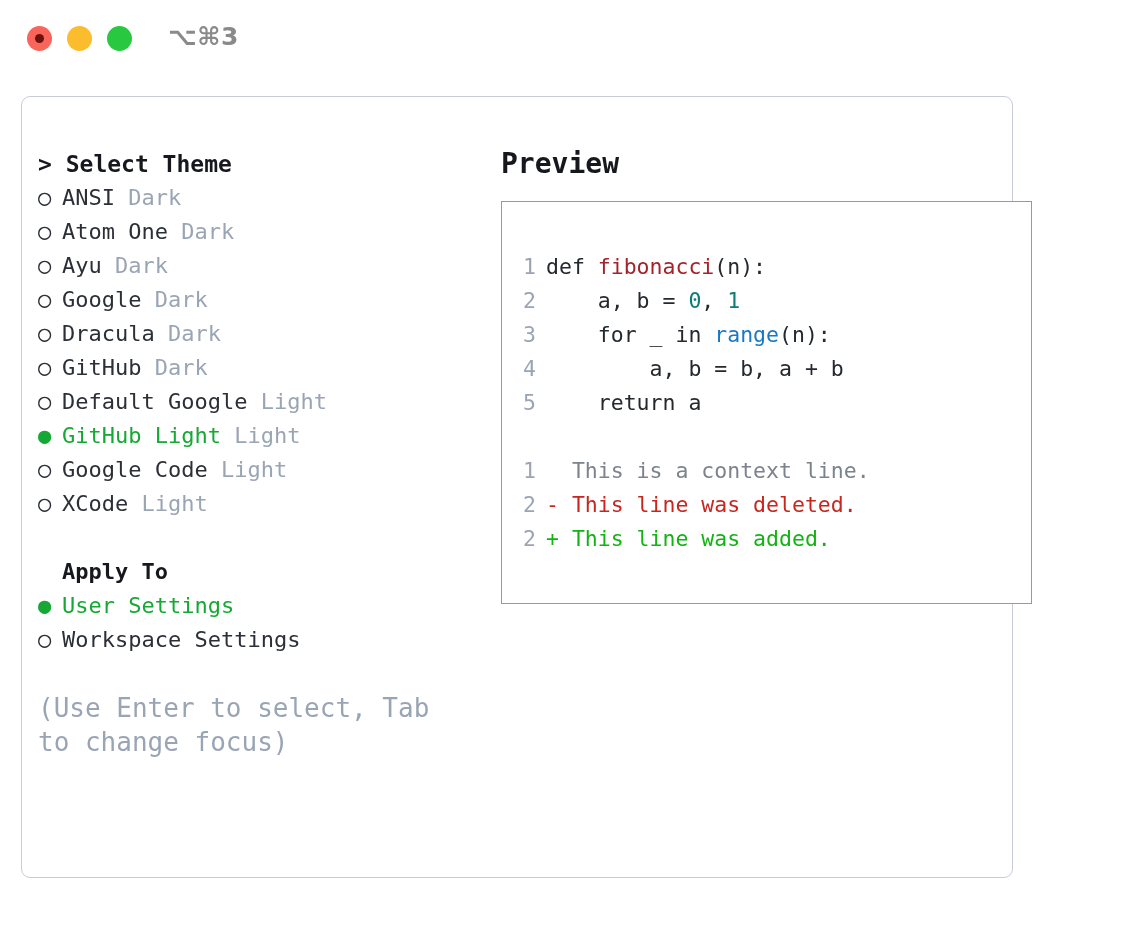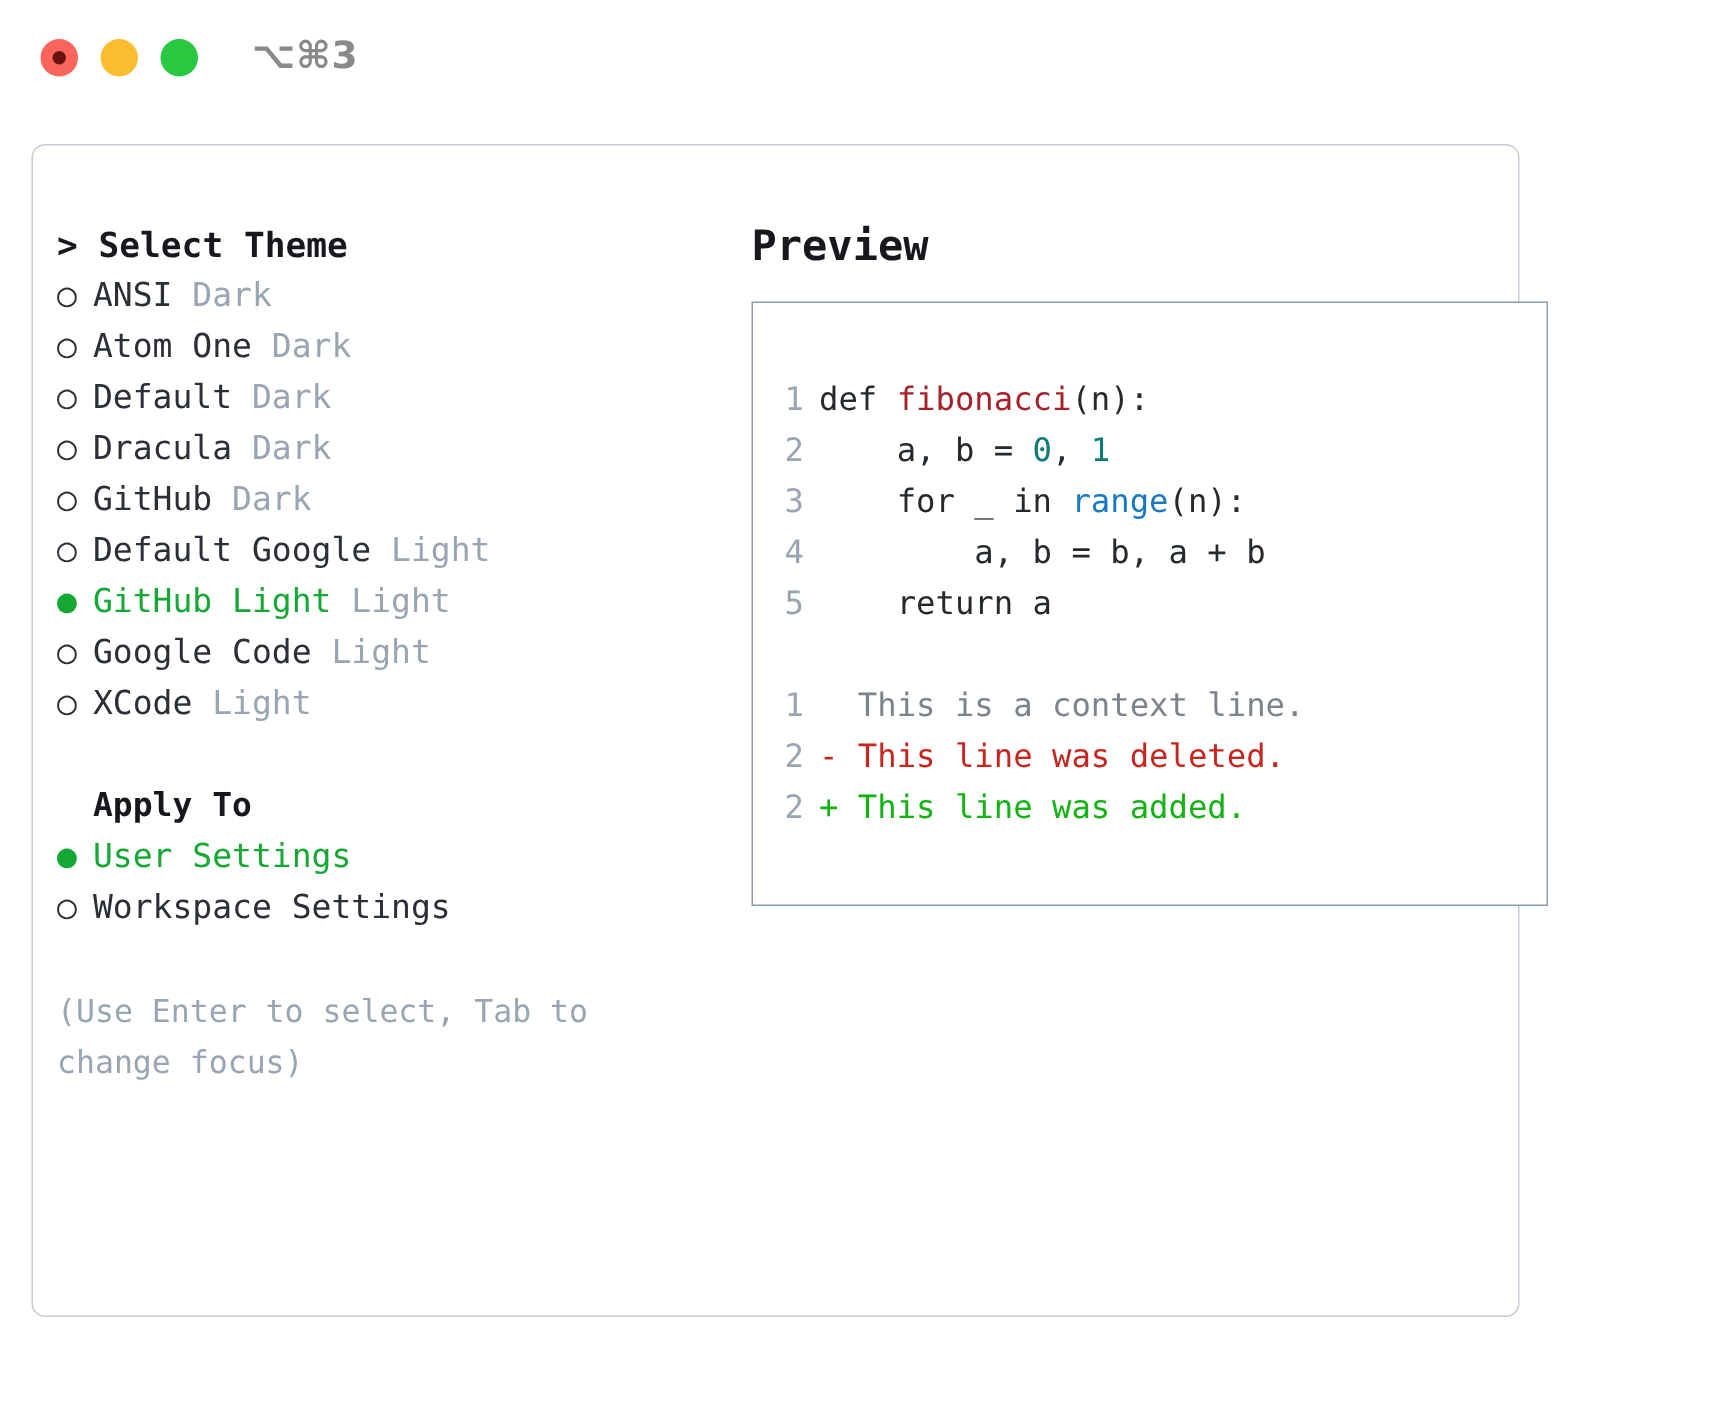--- a/index.html
+++ b/index.html
@@ -129,21 +129,21 @@
     font-size: 22px;
     line-height: 34px;
     color: #2b2f36;
     white-space: pre;
   }
   .apply-row.selected .bullet { color: #16a834; }
   .apply-row.selected .tname  { color: #16a834; }
 
   .hint {
     margin-top: 34px;
-    font-size: 21px;
+    font-size: 26px;
     line-height: 34px;
     color: #9aa5b4;
     width: 400px;
   }
 
   
   .right-col {
     position: absolute;
     left: 479px;
     top: 50px;
@@ -211,21 +211,22 @@
   </div>
 
   <div class="panel">
     <div class="panel-inner">
 
       <div class="left-col">
         <div class="list-header">&gt; Select Theme</div>
         <div id="theme-rows">
             <div class="theme-row"><span class="bullet">○</span><span class="tname">ANSI</span> <span class="variant">Dark</span></div>
             <div class="theme-row"><span class="bullet">○</span><span class="tname">Atom One</span> <span class="variant">Dark</span></div>
-            <div class="theme-row"><span class="bullet">○</span><span class="tname">Default</span> <span class="variant">Dark</span></div>
+            <div class="theme-row"><span class="bullet">○</span><span class="tname">Ayu</span> <span class="variant">Dark</span></div>
+            <div class="theme-row"><span class="bullet">○</span><span class="tname">Google</span> <span class="variant">Dark</span></div>
             <div class="theme-row"><span class="bullet">○</span><span class="tname">Dracula</span> <span class="variant">Dark</span></div>
             <div class="theme-row"><span class="bullet">○</span><span class="tname">GitHub</span> <span class="variant">Dark</span></div>
             <div class="theme-row"><span class="bullet">○</span><span class="tname">Default Google</span> <span class="variant">Light</span></div>
             <div class="theme-row selected"><span class="bullet">●</span><span class="tname">GitHub Light</span> <span class="variant">Light</span></div>
             <div class="theme-row"><span class="bullet">○</span><span class="tname">Google Code</span> <span class="variant">Light</span></div>
             <div class="theme-row"><span class="bullet">○</span><span class="tname">XCode</span> <span class="variant">Light</span></div>
           </div>
 
         <div class="section-gap"></div>
 

